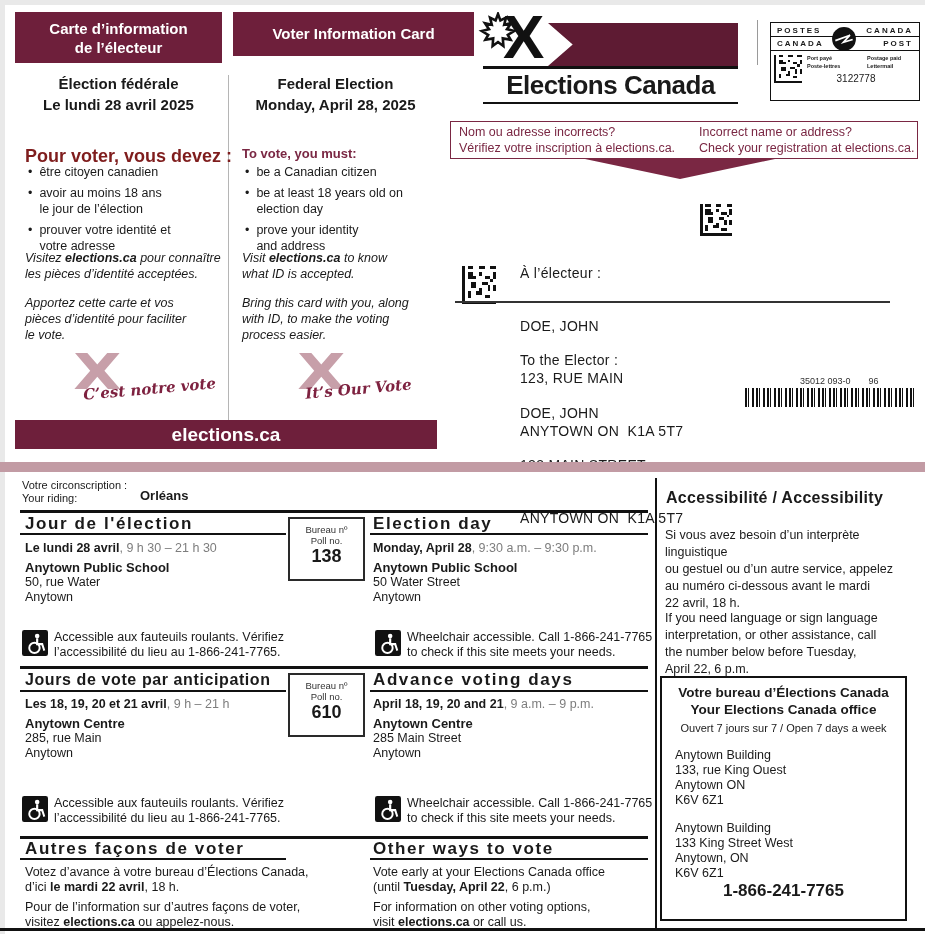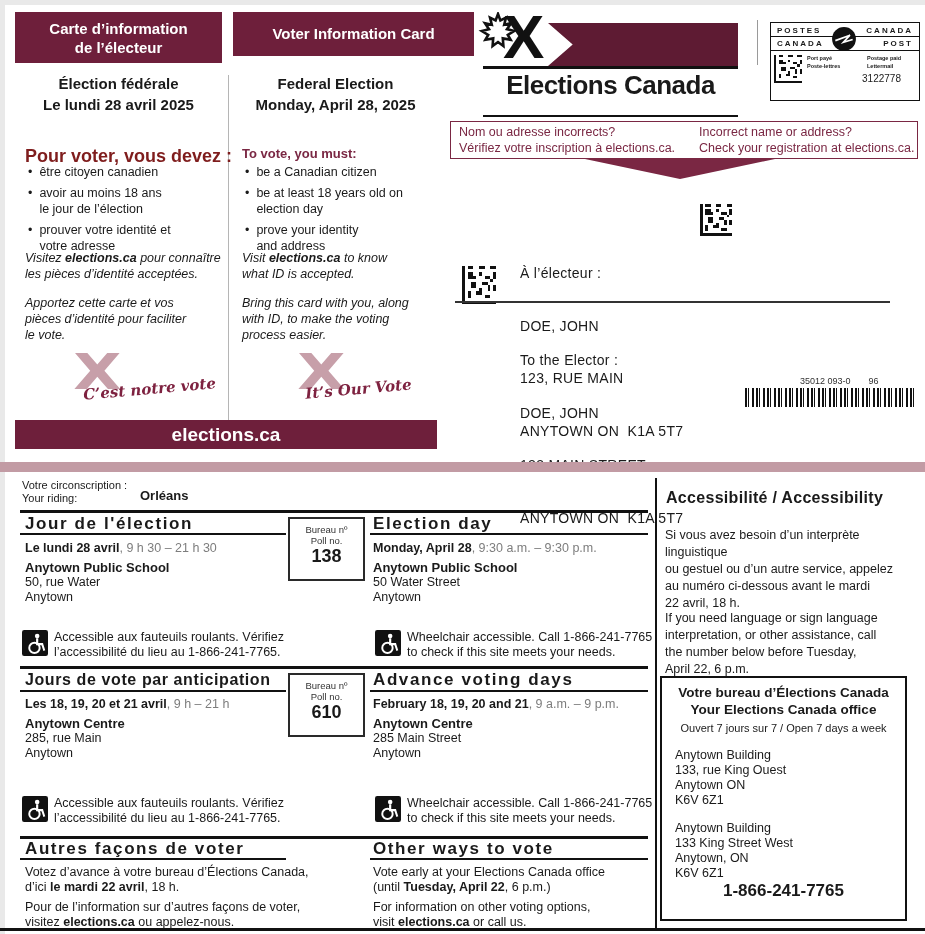--- a/index.html
+++ b/index.html
@@ -132,21 +132,21 @@
   <div class="abs maroonbox" style="left:15px;top:420px;width:422px;height:29px;font-size:19px;line-height:29px">elections.ca</div>
 
   <div class="abs" style="left:474px;top:12px;width:48px;height:48px">
     <svg width="48" height="48" viewBox="0 0 24 24">
         <path d="M12 1l1.2 3.2 2.8-1.4-.9 3.6 3.4-.8-2 3 3.6.9-3.2 2 1.4 2.4-3.9-.7.3 3.8-2.7-2-2.7 2 .3-3.8-3.9.7 1.4-2.4-3.2-2 3.6-.9-2-3 3.4.8-.9-3.6 2.8 1.4z" fill="#fff" stroke="#111" stroke-width="1.3"></path>
       </svg>
   </div>
   <div class="abs" style="left:548px;top:23px;width:190px;height:43px;background:#5e1b33;clip-path:polygon(0 0,100% 0,100% 100%,0 100%,13% 50%)"></div>
   <div class="abs b" style="left:503px;top:6px;font-size:62px;line-height:62px;color:#111">X</div>
   <div class="abs hline" style="left:483px;top:66px;width:255px;height:3px"></div>
-  <div class="abs b" style="left:483px;top:70px;width:255px;font-size:26px;letter-spacing:-.5px;border-bottom:2px solid #111;padding-bottom:14px;text-align:center">Elections Canada</div>
+  <div class="abs b" style="left:483px;top:70px;width:255px;font-size:26px;letter-spacing:-.5px;border-bottom:2px solid #111;padding-bottom:1px;text-align:center">Elections Canada</div>
   <div class="abs" style="left:757px;top:20px;width:1px;height:45px;background:#9a9a9a"></div>
 
   <div class="abs" style="left:770px;top:22px;width:150px;height:79px;border:1.5px solid #111;box-sizing:border-box;background:#fff">
     <div style="display:flex;justify-content:space-between;padding:3px 6px 1px;font-size:8px;font-weight:bold;letter-spacing:2px">
       <span>POSTES</span>
         <span>CANADA</span>
     </div>
     <div style="border-top:1px solid #111;display:flex;justify-content:space-between;padding:2px 6px;font-size:8px;font-weight:bold;letter-spacing:2px">
       <span>CANADA</span>
         <span>POST</span>
@@ -164,21 +164,21 @@
           </svg>
       </div>
       <div class="abs" style="left:36px;top:3px;font-size:5.5px;font-weight:bold;line-height:8px">
         <div>Port payé</div>
         <div>Poste-lettres</div>
       </div>
       <div class="abs" style="left:96px;top:3px;font-size:5.5px;font-weight:bold;line-height:8px">
         <div>Postage paid</div>
         <div>Lettermail</div>
       </div>
-      <div class="abs" style="left:40px;top:22px;width:90px;text-align:right;font-size:10px">3122778</div>
+      <div class="abs" style="left:40px;top:22px;width:90px;text-align:center;font-size:10px">3122778</div>
     </div>
   </div>
 
   <div class="abs" style="left:450px;top:121px;width:468px;height:38px;border:1.5px solid #7a2743;box-sizing:border-box">
     <div class="abs mline" style="left:8px;top:2px">
       <div>Nom ou adresse incorrects?</div>
       <div>Vérifiez votre inscription à elections.ca.</div>
     </div>
     <div class="abs mline" style="left:248px;top:2px">
       <div>Incorrect name or address?</div>
@@ -284,21 +284,21 @@
     <div class="poll-l">Bureau nº</div>
     <div class="poll-l">Poll no.</div>
     <div class="poll-n">610</div>
   </div>
   <div class="abs small" style="left:25px;top:697px"><span class="b">Les 18, 19, 20 et 21 avril</span><span class="gt">, 9 h – 21 h</span></div>
   <div class="abs" style="left:25px;top:716px">
     <div class="b" style="font-size:13px;line-height:15px">Anytown Centre</div>
     <div class="small">285, rue Main</div>
     <div class="small">Anytown</div>
   </div>
-  <div class="abs small" style="left:373px;top:697px"><span class="b">February 18, 19, 20 and 21</span><span class="gt">, 9 a.m. – 9 p.m.</span></div>
+  <div class="abs small" style="left:373px;top:697px"><span class="b">April 18, 19, 20 and 21</span><span class="gt">, 9 a.m. – 9 p.m.</span></div>
   <div class="abs" style="left:373px;top:716px">
     <div class="b" style="font-size:13px;line-height:15px">Anytown Centre</div>
     <div class="small">285 Main Street</div>
     <div class="small">Anytown</div>
   </div>
   <div class="abs wcrow" style="left:22px;top:796px">
     <span><svg width="26" height="26" viewBox="0 0 24 24">
           <rect width="24" height="24" rx="2" fill="#111"></rect>
           <circle cx="14" cy="5.5" r="2.1" fill="#fff"></circle>
           <path d="M14 7.5v5.5h5.5" stroke="#fff" stroke-width="2" fill="none"></path>

